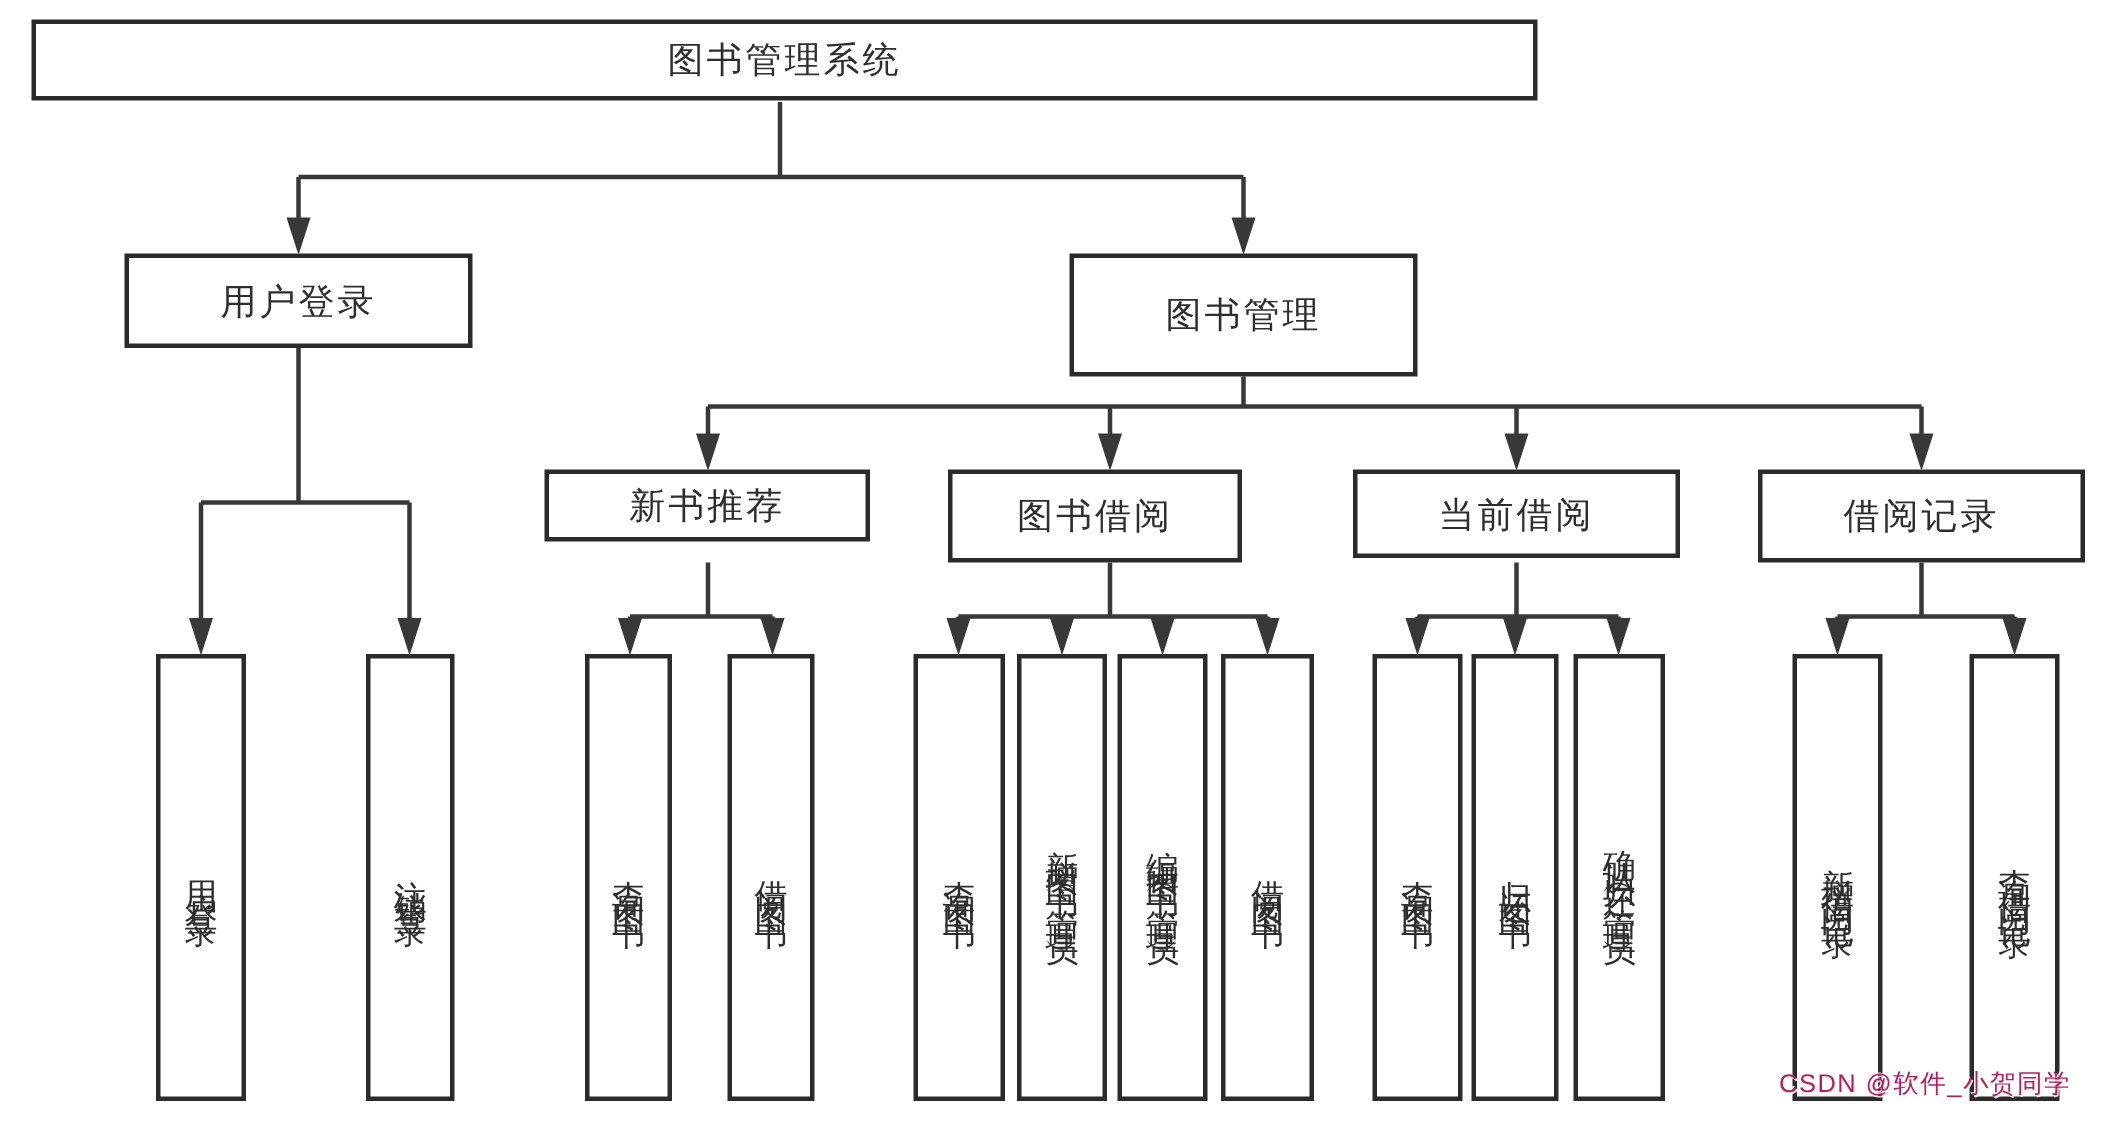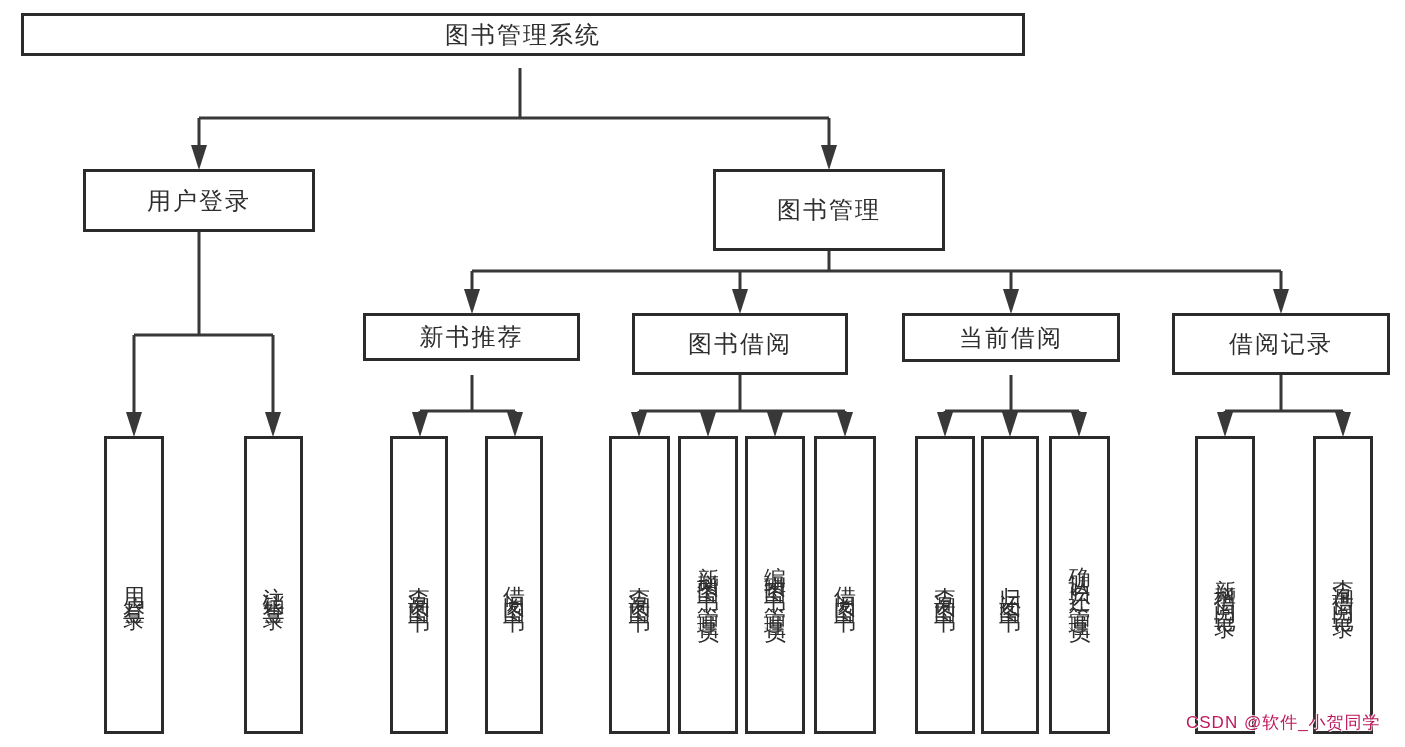--- a/index.html
+++ b/index.html
@@ -74,38 +74,38 @@
       <polygon points="775,437 767,412 783,412"></polygon>
       <polygon points="845,437 837,412 853,412"></polygon>
       <polygon points="945,437 937,412 953,412"></polygon>
       <polygon points="1010,437 1002,412 1018,412"></polygon>
       <polygon points="1079,437 1071,412 1087,412"></polygon>
       <polygon points="1225,437 1217,412 1233,412"></polygon>
       <polygon points="1343,437 1335,412 1351,412"></polygon>
     </g>
   </svg>
 
-  <div class="node hnode" style="left:21px; top:13px; width:1004px; height:43px;">
+  <div class="node hnode" style="left:21px; top:13px; width:1004px; height:54px;">
     <span>图书管理系统</span>
   </div>
 
   <div class="node hnode" style="left:83px; top:169px; width:232px; height:63px;">
     <span>用户登录</span>
   </div>
   <div class="node hnode" style="left:713px; top:169px; width:232px; height:82px;">
     <span>图书管理</span>
   </div>
 
   <div class="node hnode" style="left:363px; top:313px; width:217px; height:48px;">
     <span>新书推荐</span>
   </div>
-  <div class="node hnode" style="left:632px; top:313px; width:216px; height:62px;">
+  <div class="node hnode" style="left:632px; top:313px; width:196px; height:62px;">
     <span>图书借阅</span>
   </div>
-  <div class="node hnode" style="left:902px; top:313px; width:218px; height:49px;">
+  <div class="node hnode" style="left:902px; top:313px; width:218px; height:59px;">
     <span>当前借阅</span>
   </div>
   <div class="node hnode" style="left:1172px; top:313px; width:218px; height:62px;">
     <span>借阅记录</span>
   </div>
 
   <div class="node vnode" style="left:104px; top:436px; width:60px; height:298px;">
     <span class="vtext">用户登录</span>
   </div>
   <div class="node vnode" style="left:244px; top:436px; width:59px; height:298px;">

